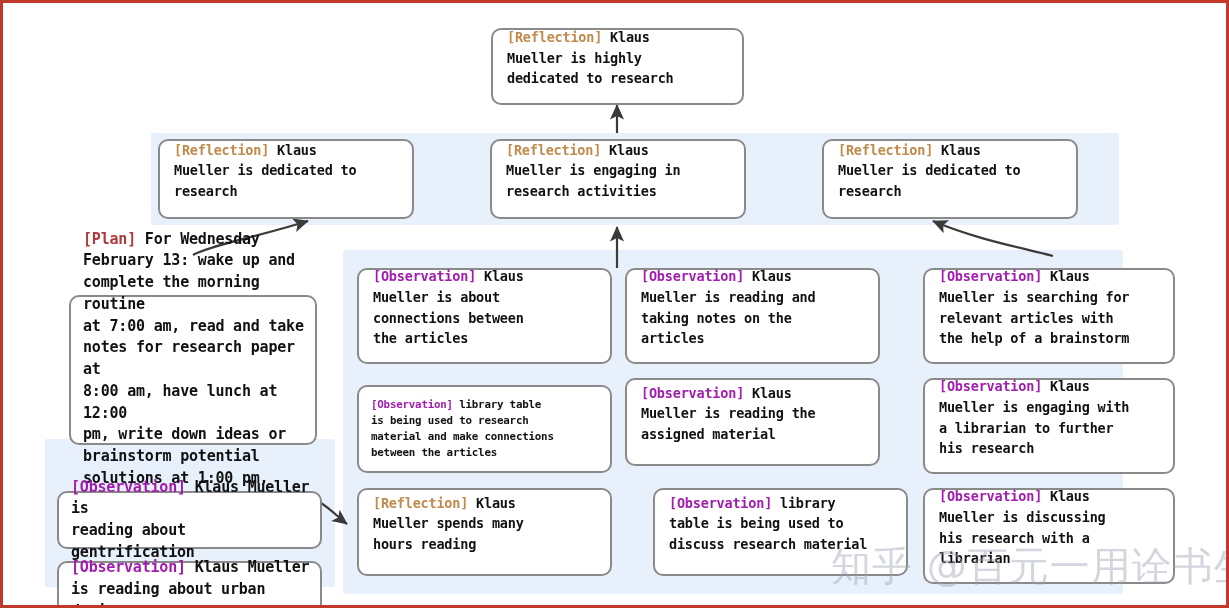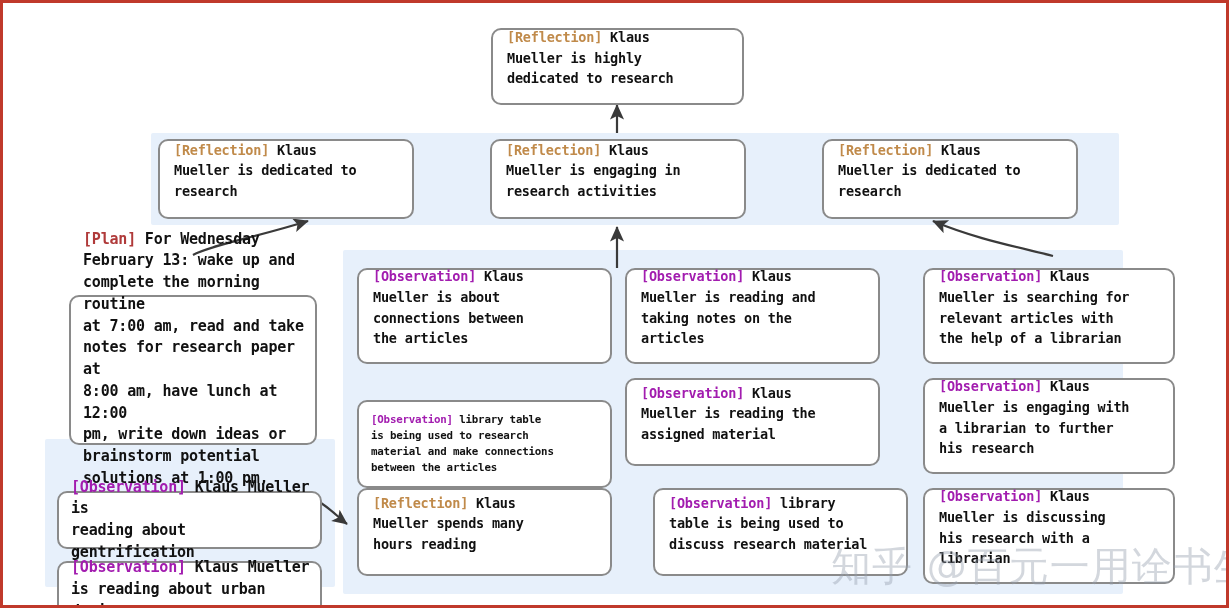--- a/index.html
+++ b/index.html
@@ -145,21 +145,21 @@
     <div class="inner"><span class="tag-observation">[Observation]</span><span> Klaus Mueller is
 reading about gentrification</span></div>
   </div>
 
   <div class="node" style="left:354px; top:265px; width:255px; height:96px;">
     <div class="inner"><span class="tag-observation">[Observation]</span><span> Klaus
 Mueller is about
 connections between
 the articles</span></div>
   </div>
-  <div class="node tiny" style="left:354px; top:397px; width:255px; height:88px;align-items:center;">
+  <div class="node tiny" style="left:354px; top:382px; width:255px; height:88px;align-items:center;">
     <div class="inner"><span class="tag-observation">[Observation]</span><span> library table
 is being used to research
 material and make connections
 between the articles</span></div>
   </div>
   <div class="node" style="left:354px; top:485px; width:255px; height:88px;">
     <div class="inner"><span class="tag-reflection">[Reflection]</span><span> Klaus
 Mueller spends many
 hours reading</span></div>
   </div>
@@ -178,21 +178,21 @@
   <div class="node" style="left:650px; top:485px; width:255px; height:88px;">
     <div class="inner"><span class="tag-observation">[Observation]</span><span> library
 table is being used to
 discuss research material</span></div>
   </div>
 
   <div class="node" style="left:920px; top:265px; width:252px; height:96px;">
     <div class="inner"><span class="tag-observation">[Observation]</span><span> Klaus
 Mueller is searching for
 relevant articles with
-the help of a librarian</span></div>
+the help of a brainstorm</span></div>
   </div>
   <div class="node" style="left:920px; top:375px; width:252px; height:96px;">
     <div class="inner"><span class="tag-observation">[Observation]</span><span> Klaus
 Mueller is engaging with
 a librarian to further
 his research</span></div>
   </div>
   <div class="node" style="left:920px; top:485px; width:252px; height:96px;">
     <div class="inner"><span class="tag-observation">[Observation]</span><span> Klaus
 Mueller is discussing

